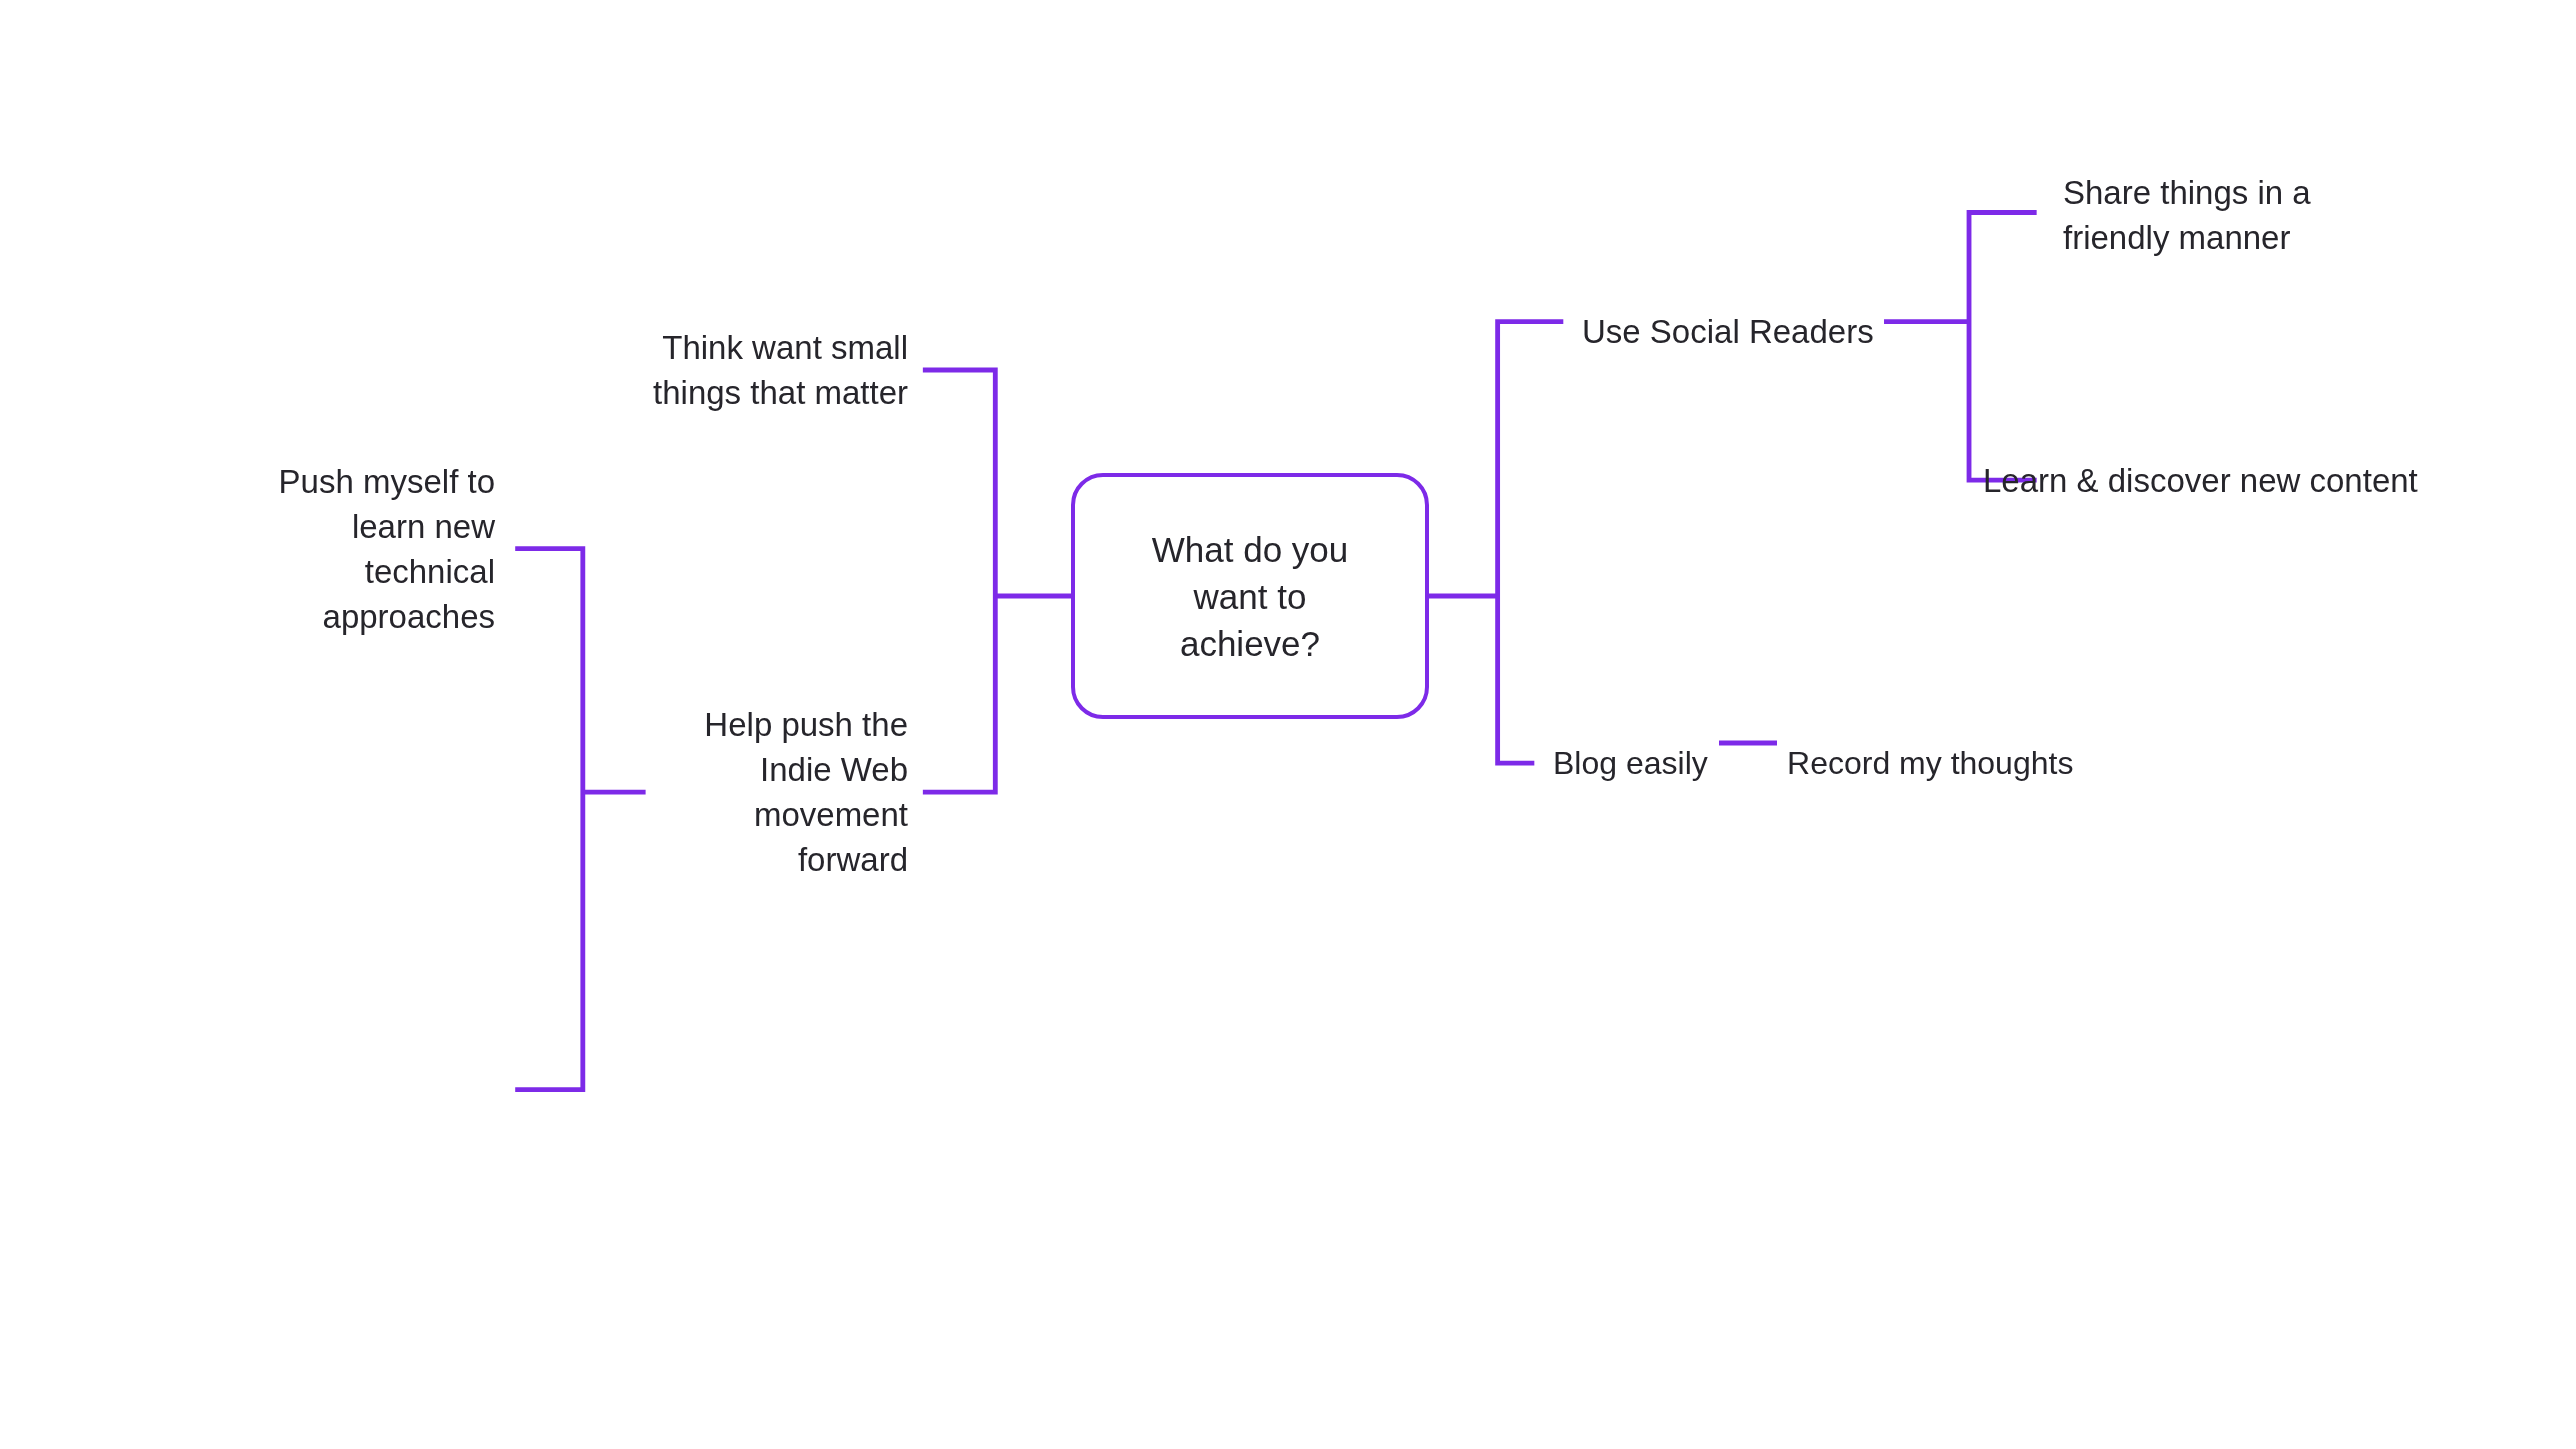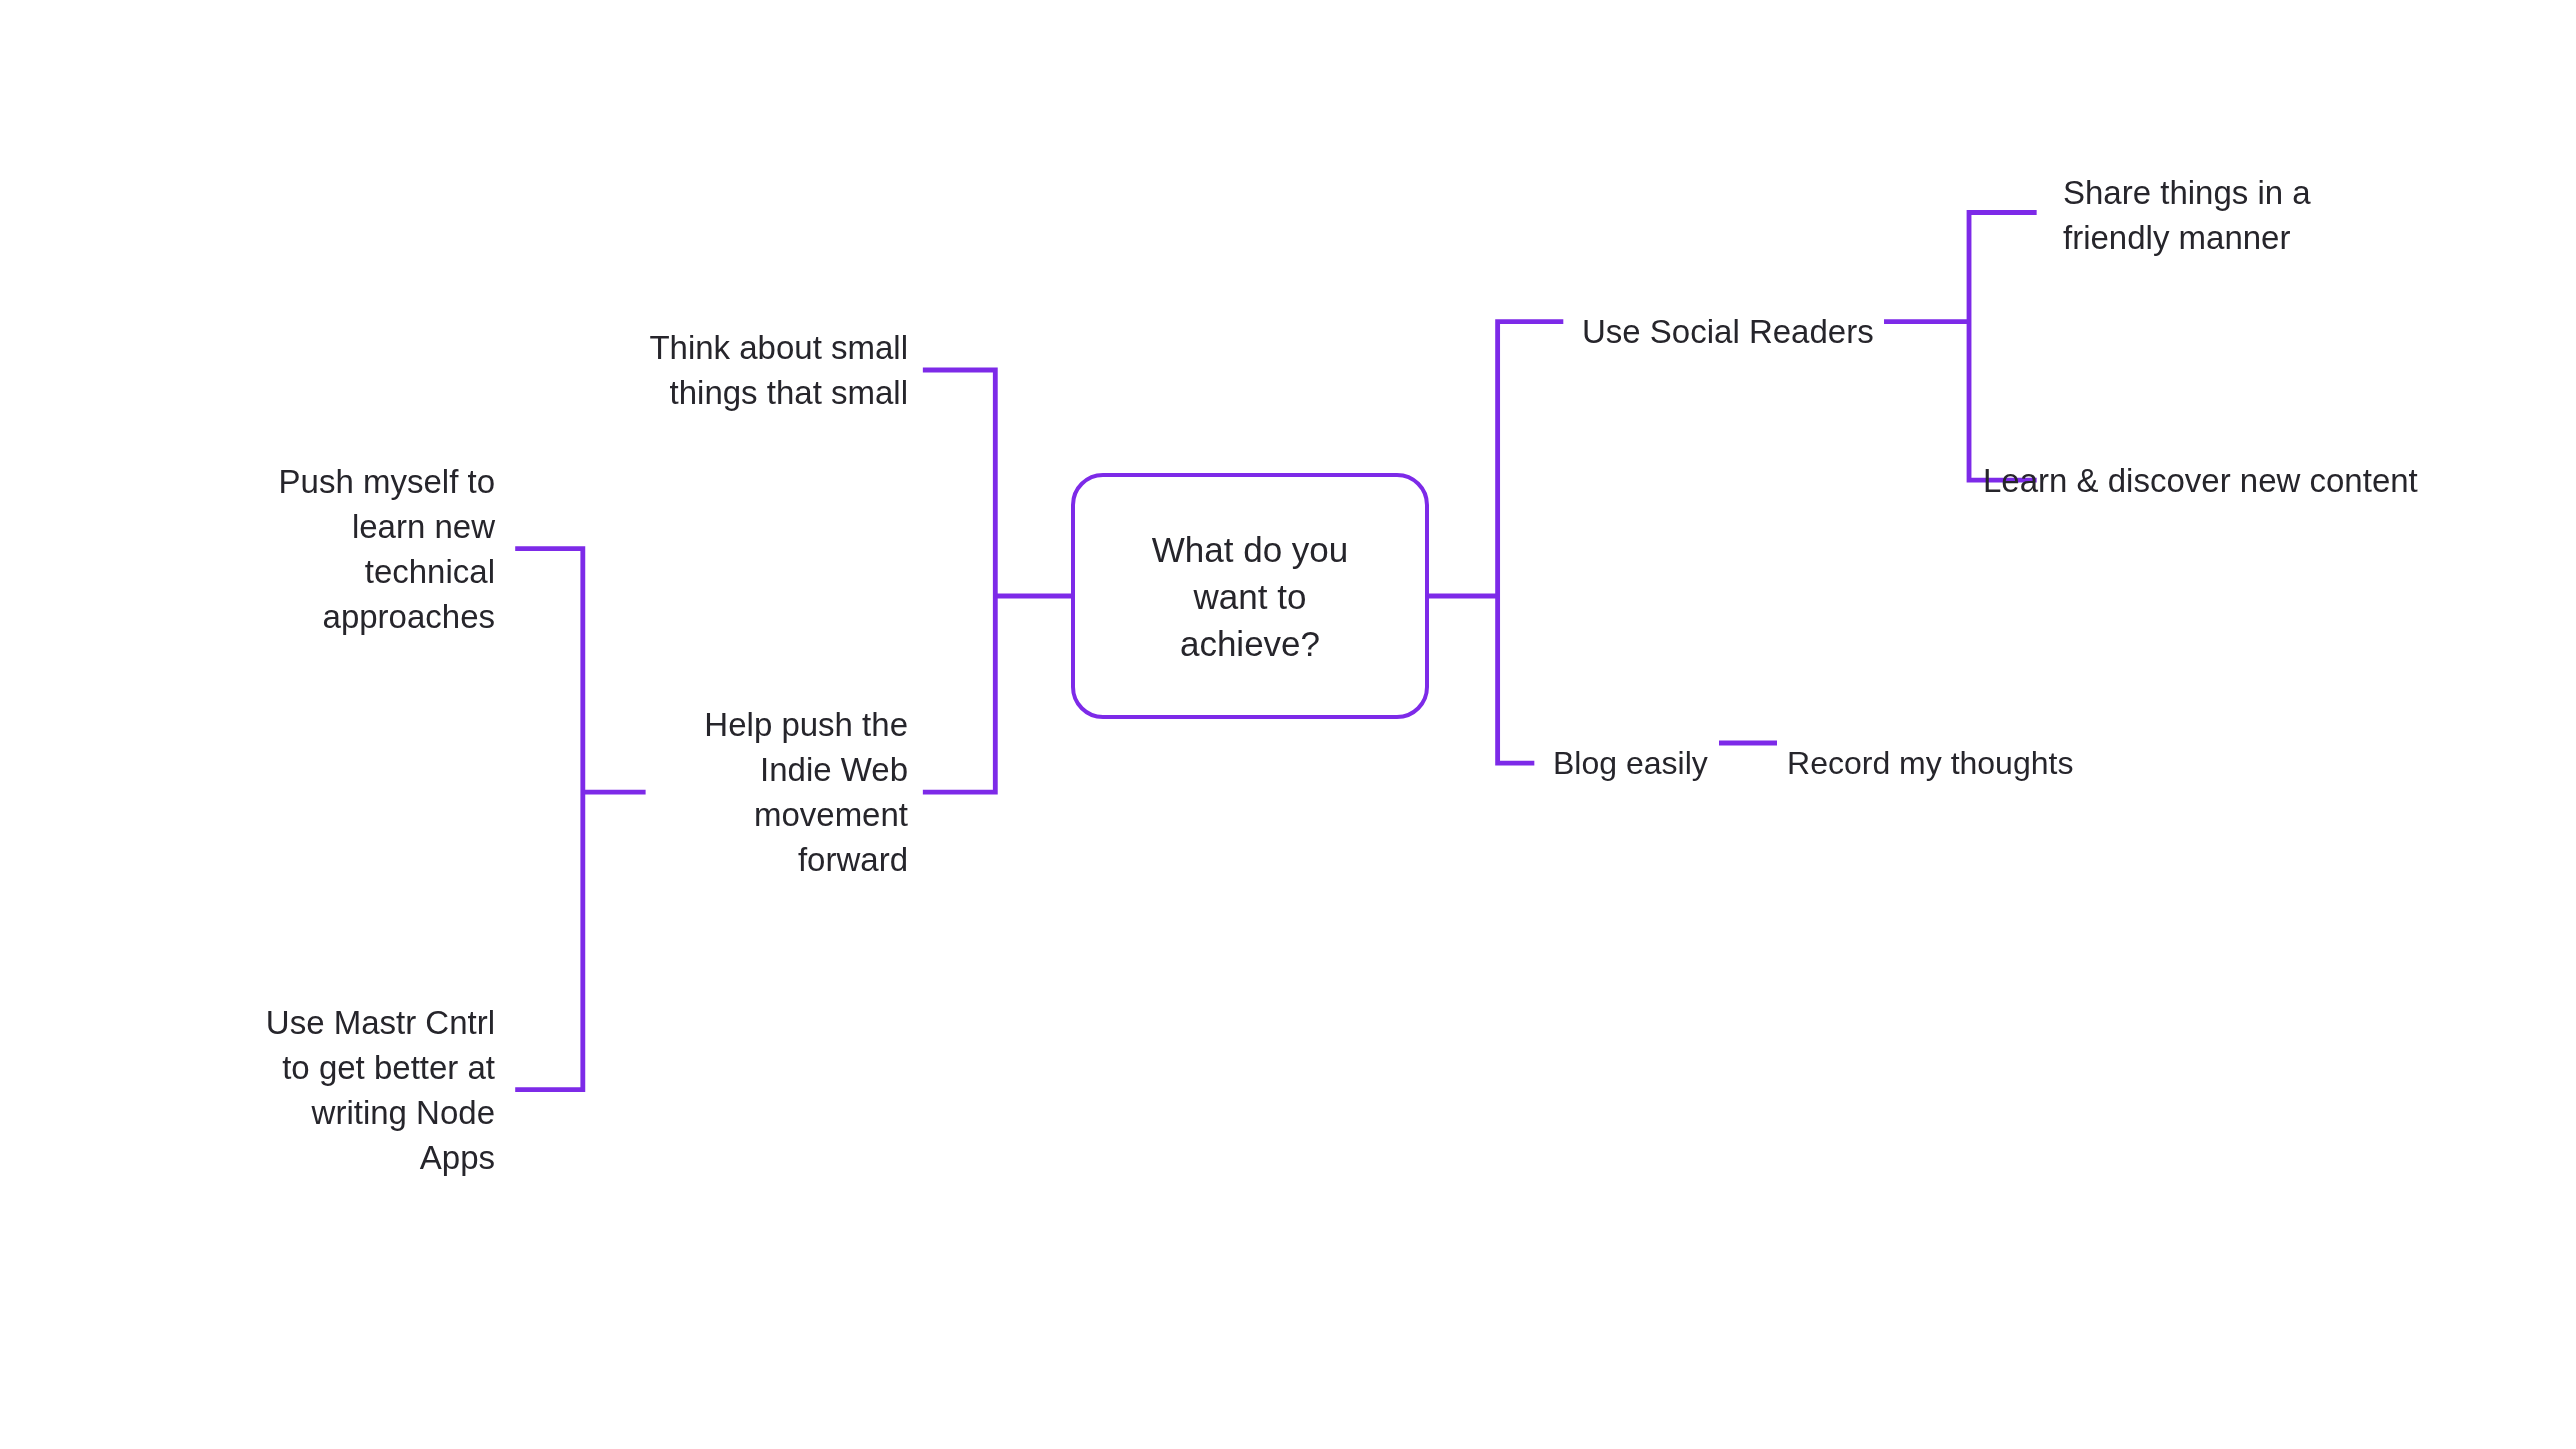--- a/index.html
+++ b/index.html
@@ -101,27 +101,26 @@
 
     <path d="M2108 220 H2038 V497 H2108"></path>
 
     <path d="M1950 333 H2038"></path>
   </svg>
 
   <div class="root-node">
     <div class="root-label">What do you want to achieve?</div>
   </div>
 
-  <div class="label r" style="right:1668px; top:370px; width:309px;">Think about small things that small</div>
+  <div class="label r" style="right:1668px; top:370px; width:309px;">Think want small things that matter</div>
 
   <div class="label r" style="right:2081px; top:549px; width:242px;">Push myself to learn new technical approaches</div>
 
   <div class="label r" style="right:1668px; top:792px; width:227px;">Help push the Indie Web movement forward</div>
 
-  <div class="label r" style="right:2081px; top:1090px; width:243px;">Use Mastr Cntrl to get better at writing Node Apps</div>
 
   <div class="label l nowrap" style="left:1582px; top:322px;margin-top:9px;">Use Social Readers</div>
 
   <div class="label l" style="left:2063px; top:215px; width:275px;">Share things in a friendly manner</div>
 
   <div class="label l nowrap" style="left:1983px; top:480px;">Learn &amp; discover new content</div>
 
   <div class="blog-row">
     <span>Blog easily</span>
     <span class="dash"></span>

